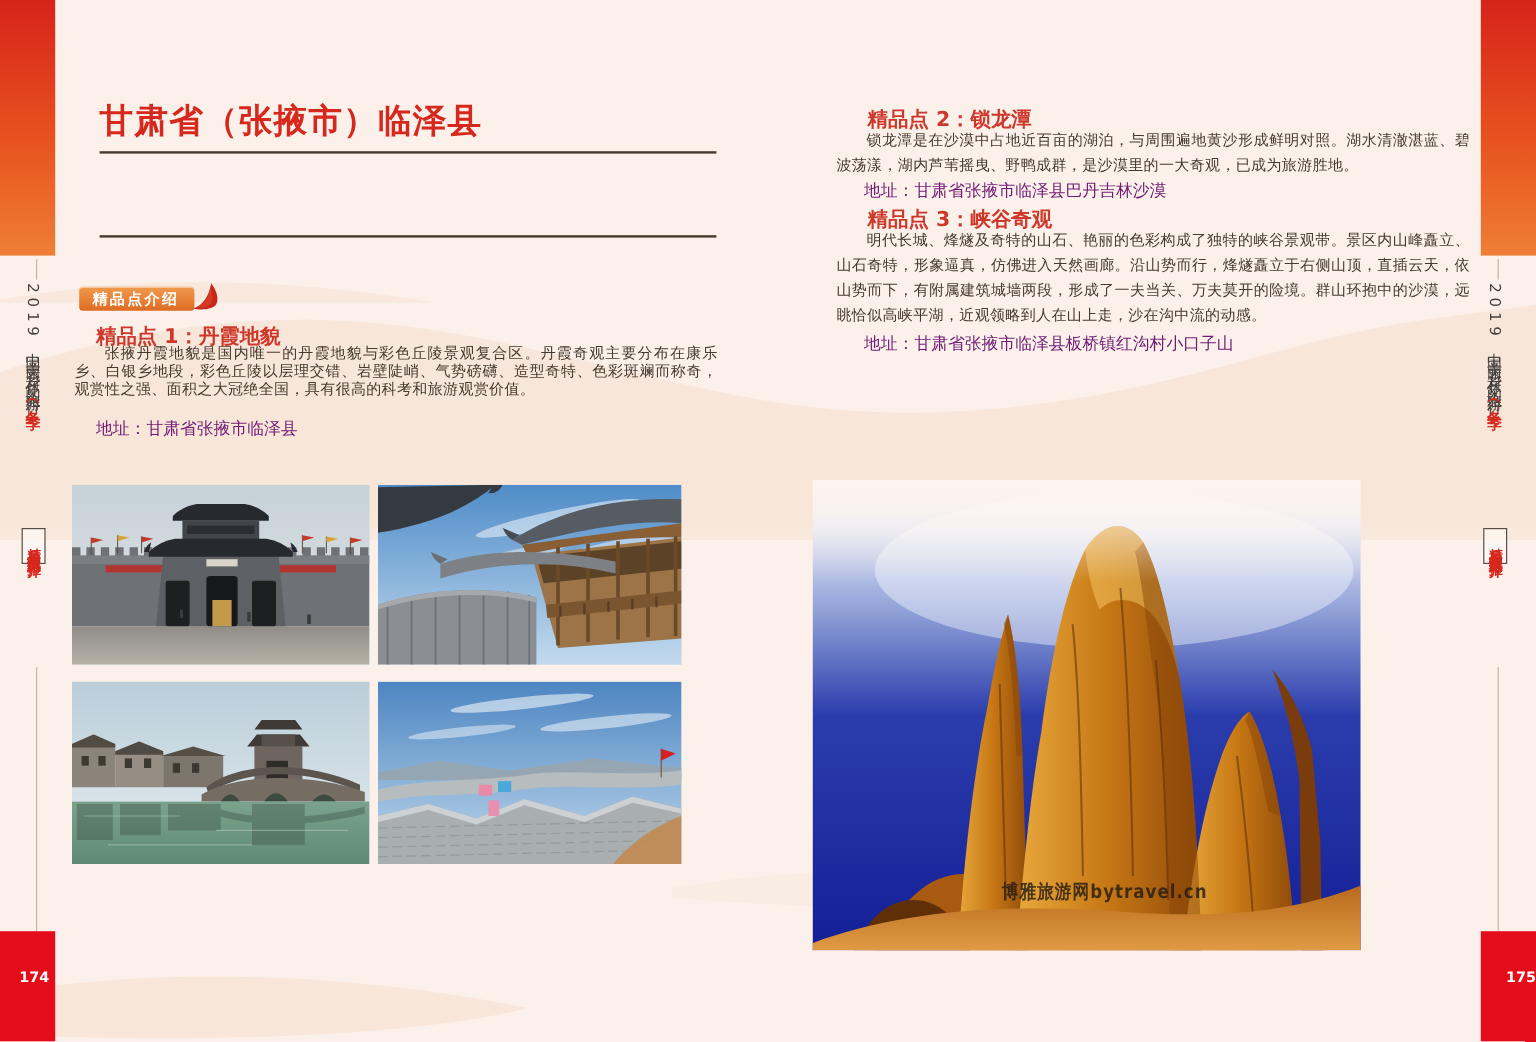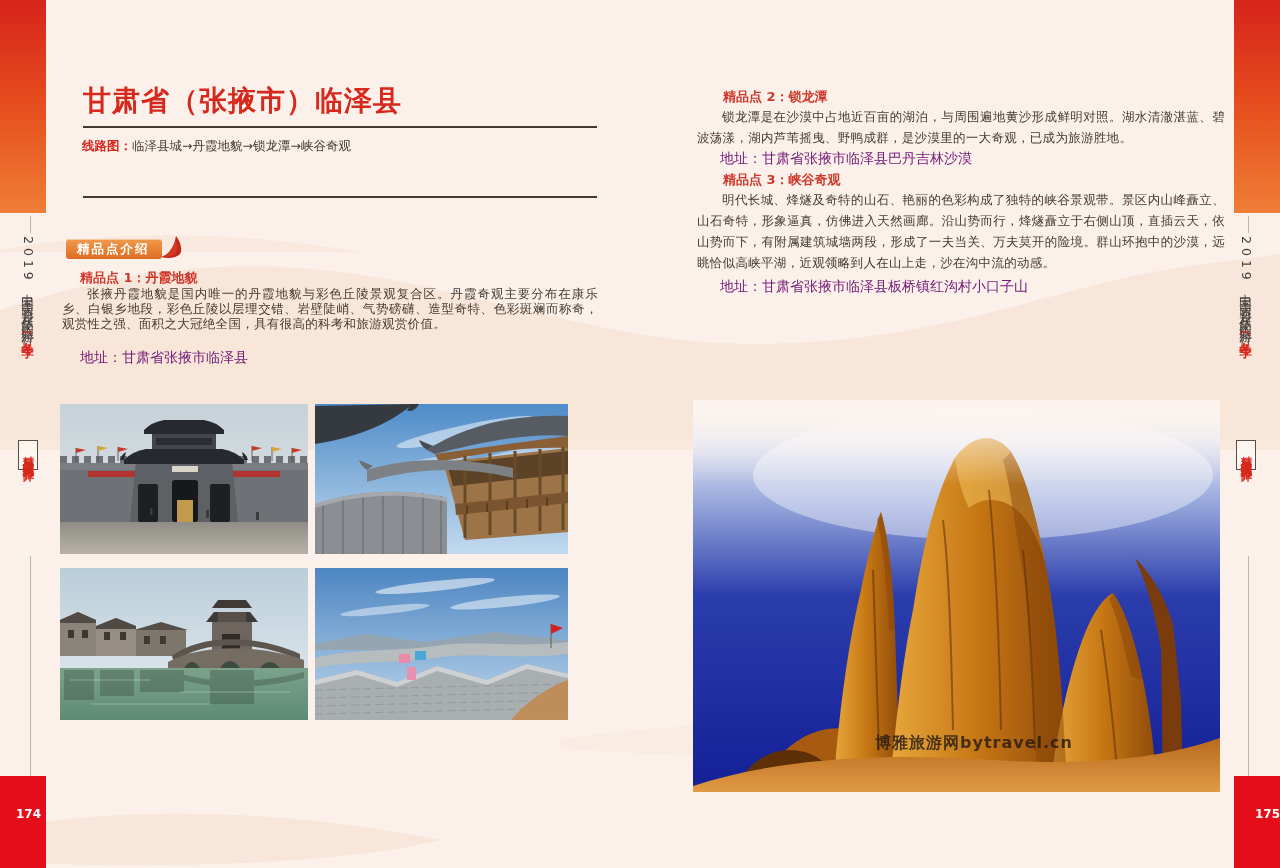--- a/index.html
+++ b/index.html
@@ -37,21 +37,21 @@
   .route{font-size:12.5px;line-height:21px;white-space:nowrap;}
   .route .lbl{color:#d7281d;font-weight:bold;}
   .route .val{color:#453a2f;}
   .badge{display:flex;align-items:flex-end;height:24px;}
   .badge-main{
     background:linear-gradient(180deg,#ef9a4e 0%,#e57a2e 70%,#dd6b24 100%);
     border-radius:3px;color:#ffffff;font-size:12.5px;font-weight:bold;
     letter-spacing:2px;padding:4px 12px 4px 11px;line-height:1;
     box-shadow:inset 0 1px 0 rgba(255,255,255,.45);
   }
-  .spot-heading{color:#ce382b;font-weight:bold;font-size:13px;}
+  .spot-heading{color:#ce382b;font-weight:bold;font-size:17px;}
   .body-text{
     margin:0;font-size:12.5px;line-height:15px;letter-spacing:.3px;
     text-align:justify;text-indent:2em;color:#453a2f;
   }
   .body-text.rp{line-height:21px;}
   .addr{font-size:14px;color:#701a75;}
   .photo{overflow:hidden;background:#ddd;}
   .photo svg{display:block;width:100%;height:100%;}
 </style>
 </head>
@@ -80,21 +80,20 @@
 <div class="abs z v-box" style="left:1236px;top:440px;"><span>精品景点线路推介</span></div>
 <div class="abs z vseg" style="left:1248px;top:556px;height:220px;"></div>
 <div class="abs z corner-bottom" style="left:1234px;top:776px;">
   <div class="pagenum right">175</div>
 </div>
 
 <div class="abs z page-title" style="left:83px;top:82px;">甘肃省（张掖市）临泽县</div>
 <div class="abs z rule" style="left:83px;top:126px;width:514px;"></div>
 
 <div class="abs z route" style="left:82px;top:135px;">
-  <div><span class="lbl">线路图：</span><span class="val">临泽县城→丹霞地貌→锁龙潭→峡谷奇观</span></div>
 </div>
 <div class="abs z rule" style="left:83px;top:196px;width:514px;"></div>
 
 <div class="abs z badge" style="left:66px;top:235px;">
   <span class="badge-main">精品点介绍</span>
   <svg width="26" height="26" viewBox="0 0 26 26" style="margin-left:-3px;">
     <path d="M2,24 C9,22 15,15 17,3 C21,8 24,16 21,21 C17,25.5 8,25.5 2,24 Z" fill="#c5271a"></path>
     <path d="M5,23 C11,21 15,15 16.5,7 C18,11 19,17 16.5,20.5 C13.5,23.5 8,23.8 5,23 Z" fill="#e04a28" opacity="0.6"></path>
   </svg>
 </div>
@@ -312,21 +311,21 @@
 </div>
 
 <div class="abs z spot-heading" style="left:723px;top:88px;">精品点 2：锁龙潭</div>
 <p class="abs z body-text rp" style="left:697px;top:106px;width:528px;">锁龙潭是在沙漠中占地近百亩的湖泊，与周围遍地黄沙形成鲜明对照。湖水清澈湛蓝、碧波荡漾，湖内芦苇摇曳、野鸭成群，是沙漠里的一大奇观，已成为旅游胜地。</p>
 <div class="abs z addr" style="left:720px;top:150px;">地址：甘肃省张掖市临泽县巴丹吉林沙漠</div>
 
 <div class="abs z spot-heading" style="left:723px;top:171px;">精品点 3：峡谷奇观</div>
 <p class="abs z body-text rp" style="left:697px;top:189px;width:528px;">明代长城、烽燧及奇特的山石、艳丽的色彩构成了独特的峡谷景观带。景区内山峰矗立、山石奇特，形象逼真，仿佛进入天然画廊。沿山势而行，烽燧矗立于右侧山顶，直插云天，依山势而下，有附属建筑城墙两段，形成了一夫当关、万夫莫开的险境。群山环抱中的沙漠，远眺恰似高峡平湖，近观领略到人在山上走，沙在沟中流的动感。</p>
 <div class="abs z addr" style="left:720px;top:278px;">地址：甘肃省张掖市临泽县板桥镇红沟村小口子山</div>
 
-<div class="abs z photo" style="left:693px;top:400px;width:527px;height:392px;background:transparent;">
+<div class="abs z photo" style="left:677px;top:400px;width:457px;height:392px;background:transparent;">
 <svg viewBox="0 0 527 392" preserveAspectRatio="none">
   <defs>
     <linearGradient id="p5sky" x1="0" y1="0" x2="0" y2="1">
       <stop offset="0" stop-color="#fdf4ee"></stop>
           <stop offset="0.1" stop-color="#e3e7f5"></stop>
           <stop offset="0.28" stop-color="#8fa0d8"></stop>
           <stop offset="0.5" stop-color="#2b3dac"></stop>
           <stop offset="1" stop-color="#141f96"></stop>
     </linearGradient>
     <linearGradient id="p5rock" x1="0" y1="0" x2="1" y2="0">

